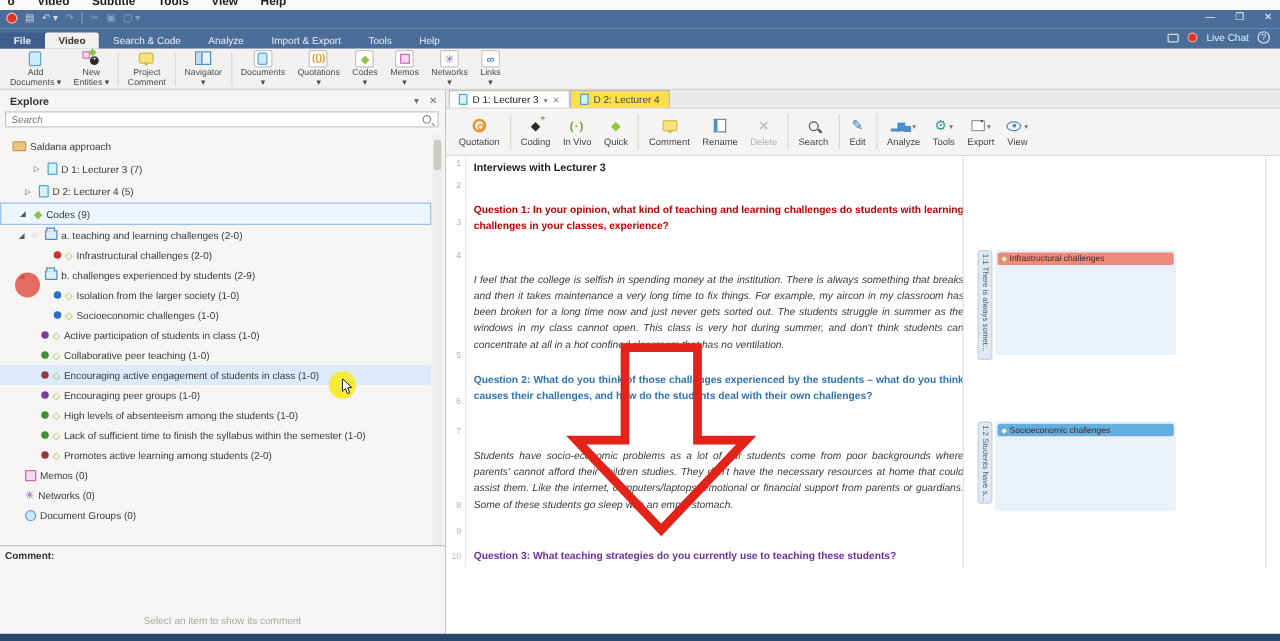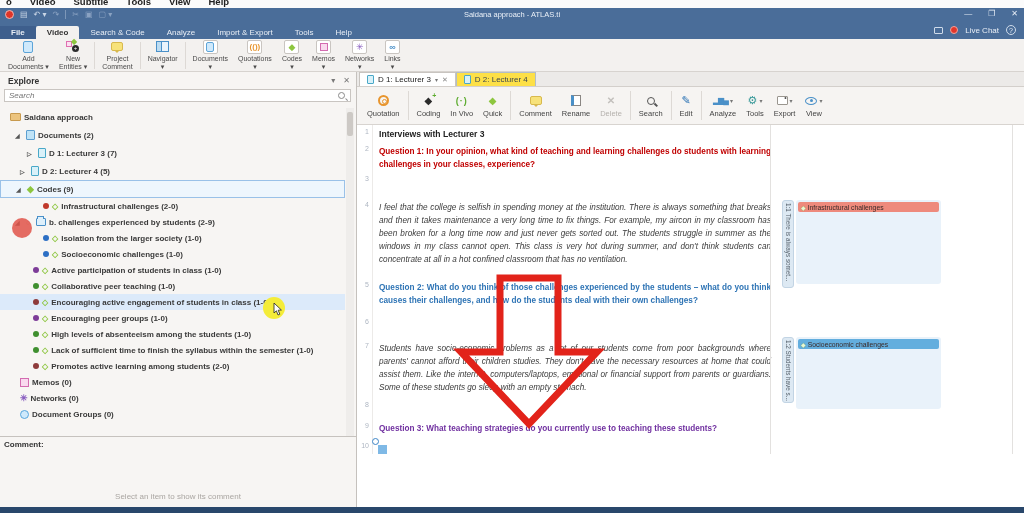--- a/index.html
+++ b/index.html
@@ -56,21 +56,21 @@
 
   
   #explore { left:0; top:72px; width:356px; height:364px; background:#f7f5f3; }
   .exp-head { position:absolute; left:0; top:2px; width:100%; height:14px; }
   .exp-title { position:absolute; left:8px; top:2px; font-size:8.5px; font-weight:bold; color:#333; }
   .exp-icons { position:absolute; right:6px; top:2px; font-size:8px; color:#777; display:flex; gap:8px; }
   .searchbox { position:absolute; left:4px; top:17px; width:347px; height:13px; background:#fff; border:1px solid #c9c5c1; display:flex; align-items:center; }
   .searchbox input { flex:1; border:none; outline:none; font-size:8px; font-style:italic; color:#888; padding:0 4px; background:transparent; font-family:"Liberation Sans", sans-serif; }
   .mag { position:relative; width:7px; height:7px; border:1.3px solid #8a8a8a; border-radius:50%; margin-right:5px; flex:none; }
   .mag::after { content:""; position:absolute; left:5.5px; top:5.5px; width:3px; height:1.3px; background:#8a8a8a; transform:rotate(45deg); }
-  #tree { position:absolute; left:0; top:36px; width:345px;font-weight:bold; }
+  #tree { position:absolute; left:0; top:36px; width:345px; }
   .trow { display:flex; align-items:center; gap:3px; font-size:8px; color:#3a3a3a; white-space:nowrap; overflow:hidden; }
   .trow.sel { background:#eef6fd; border:1px solid #9ac1e8; }
   .trow.hov { background:#dceafa; }
   .exp-arrow { font-size:6px; color:#555; width:8px; flex:none; }
   .circ { font-size:7px; color:#b9b5b1; width:7px; flex:none; }
   .dot { width:6px; height:6px; border-radius:50%; flex:none; }
   .codedia { color:#8dc63f; font-size:8px; flex:none; }
   .ic-project { width:11px; height:8px; background:#ecc47e; border:1px solid #c89a4e; border-radius:1px; flex:none; }
   .ic-docfolder { width:9px; height:10px; background:#bfe3f7; border:1px solid #5d9fd0; border-radius:1px; flex:none; }
   .ic-docpage { width:8px; height:10px; background:#d9f1f9; border:1px solid #49a8c8; border-radius:1px; flex:none; }
@@ -176,21 +176,20 @@
     <div class="qat">
       <span class="logo-dot"></span>
       <span>▤</span>
       <span>↶ ▾</span>
       <span style="color:#8aa2c2">↷</span>
       <span class="qat-sep"></span>
       <span style="color:#8aa2c2">✂</span>
       <span style="color:#8aa2c2">▣</span>
       <span style="color:#8aa2c2">▢ ▾</span>
     </div>
-    <div class="tb-title">Saldana approach - ATLAS.ti</div>
     <div class="win-controls">
       <span>—</span>
       <span>❐</span>
       <span>✕</span>
     </div>
   </div>
 
   <div id="tabrow" class="abs">
       <div class="rtab file">File</div>
       <div class="rtab active">Video</div>
@@ -303,39 +302,40 @@
     </div>
     <div class="searchbox">
       <input type="text" placeholder="Search" style="">
       <span class="mag"></span>
     </div>
     <div id="tree">
         <div class="trow" style="height: 18px; padding-left: 10px;">
           <span class="ic-project"></span>
           <span class="tlabel">Saldana approach</span>
         </div>
-        <div class="trow" style="height: 18px; padding-left: 15px;">
-          <span class="exp-arrow">◢</span>
-          <span class="ic-docfolder"></span>
-          <span class="tlabel">Documents (2)</span>
-        </div>
         <div class="trow" style="height: 18px; padding-left: 27px;">
           <span class="exp-arrow">▷</span>
           <span class="ic-docpage"></span>
           <span class="tlabel">D 1: Lecturer 3 (7)</span>
         </div>
         <div class="trow" style="height: 18px; padding-left: 20px;">
           <span class="exp-arrow">▷</span>
           <span class="ic-docpage"></span>
           <span class="tlabel">D 2: Lecturer 4 (5)</span>
         </div>
         <div class="trow sel" style="height: 18px; padding-left: 15px;">
           <span class="exp-arrow">◢</span>
           <span class="ic-codes">◆</span>
           <span class="tlabel">Codes (9)</span>
+        </div>
+        <div class="trow" style="height: 16px; padding-left: 15px;">
+          <span class="exp-arrow">◢</span>
+          <span class="circ">○</span>
+          <span class="ic-category"></span>
+          <span class="tlabel">a. teaching and learning challenges (2-0)</span>
         </div>
         <div class="trow" style="height: 16px; padding-left: 43px;">
           <span class="dot" style="background: rgb(192, 57, 43);"></span>
           <span class="codedia">◇</span>
           <span class="tlabel">Infrastructural challenges (2-0)</span>
         </div>
         <div class="trow" style="height: 16px; padding-left: 15px;">
           <span class="exp-arrow">◢</span>
           <span class="circ">○</span>
           <span class="ic-category"></span>
@@ -521,21 +521,21 @@
           <span class="lnum" style="top: 76px;">4</span>
           <span class="lnum" style="top: 156px;">5</span>
           <span class="lnum" style="top: 193px;">6</span>
           <span class="lnum" style="top: 217px;">7</span>
           <span class="lnum" style="top: 276px;">8</span>
           <span class="lnum" style="top: 297px;">9</span>
           <span class="lnum" style="top: 317px;">10</span>
         </div>
       <div id="textcol">
           <div class="blk-title" style="margin-top: 0px;">Interviews with Lecturer 3</div>
-          <div class="blk-q" style="color: rgb(192, 0, 0); margin-top: 4px;">Question 1: In your opinion, what kind of teaching and learning challenges do students with learning challenges in your classes, experience?</div>
+          <div class="blk-q" style="color: rgb(192, 0, 0); margin-top: 20px;">Question 1: In your opinion, what kind of teaching and learning challenges do students with learning challenges in your classes, experience?</div>
           <div class="blk-blank" style="margin-top: 4px;"></div>
           <div class="blk-body" style="margin-top: 13px;">I feel that the college is selfish in spending money at the institution. There is always something that breaks and then it takes maintenance a very long time to fix things. For example, my aircon in my classroom has been broken for a long time now and just never gets sorted out. The students struggle in summer as the windows in my class cannot open. This class is very hot during summer, and don't think students can concentrate at all in a hot confined classroom that has no ventilation.</div>
           <div class="blk-q" style="color: rgb(46, 116, 181); margin-top: 15px;">Question 2: What do you think of those challenges experienced by the students – what do you think causes their challenges, and how do the students deal with their own challenges?</div>
           <div class="blk-blank" style="margin-top: 11px;"></div>
           <div class="blk-body" style="margin-top: 11px;">Students have socio-economic problems as a lot of our students come from poor backgrounds where parents' cannot afford their children studies. They don't have the necessary resources at home that could assist them. Like the internet, computers/laptops, emotional or financial support from parents or guardians. Some of these students go sleep with an empty stomach.</div>
           <div class="blk-blank" style="margin-top: 7px;"></div>
           <div class="blk-q" style="color: rgb(112, 48, 160); margin-top: 8px;">Question 3: What teaching strategies do you currently use to teaching these students?</div>
           <div class="blk-selstart" style="margin-top: 7px;">
             <span class="sel-handle"></span>
             <span class="sel-bar"></span>

